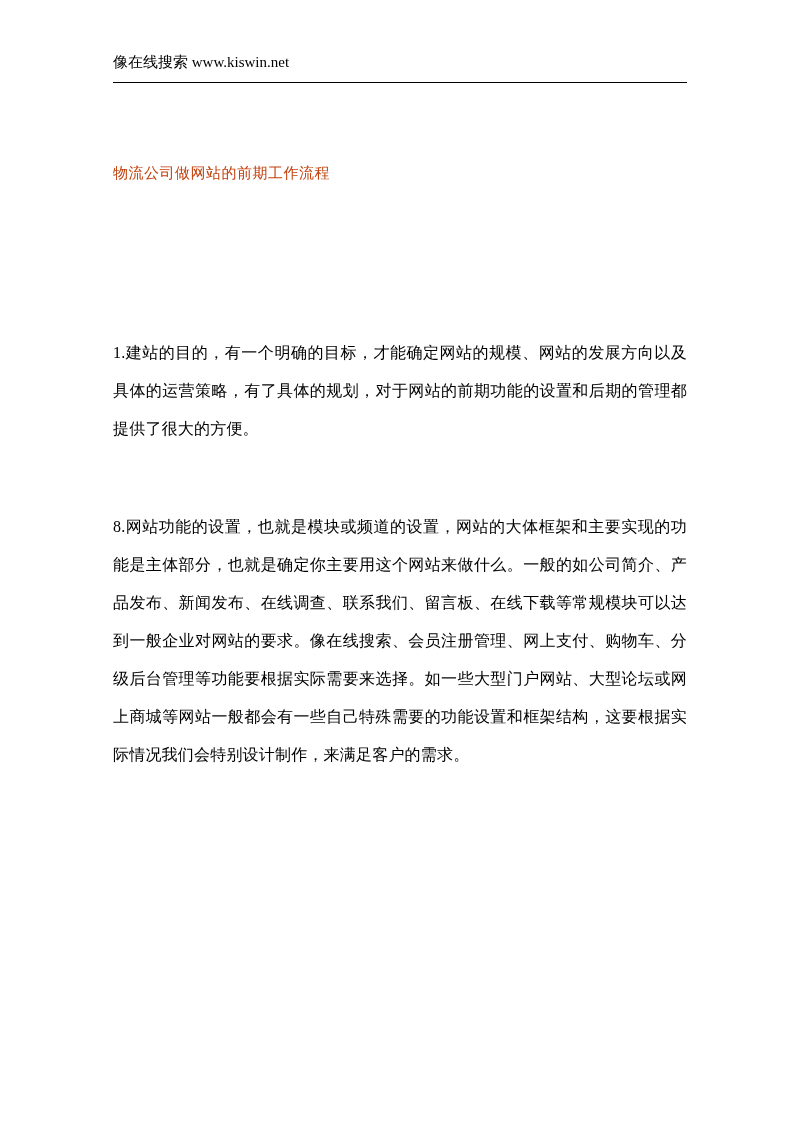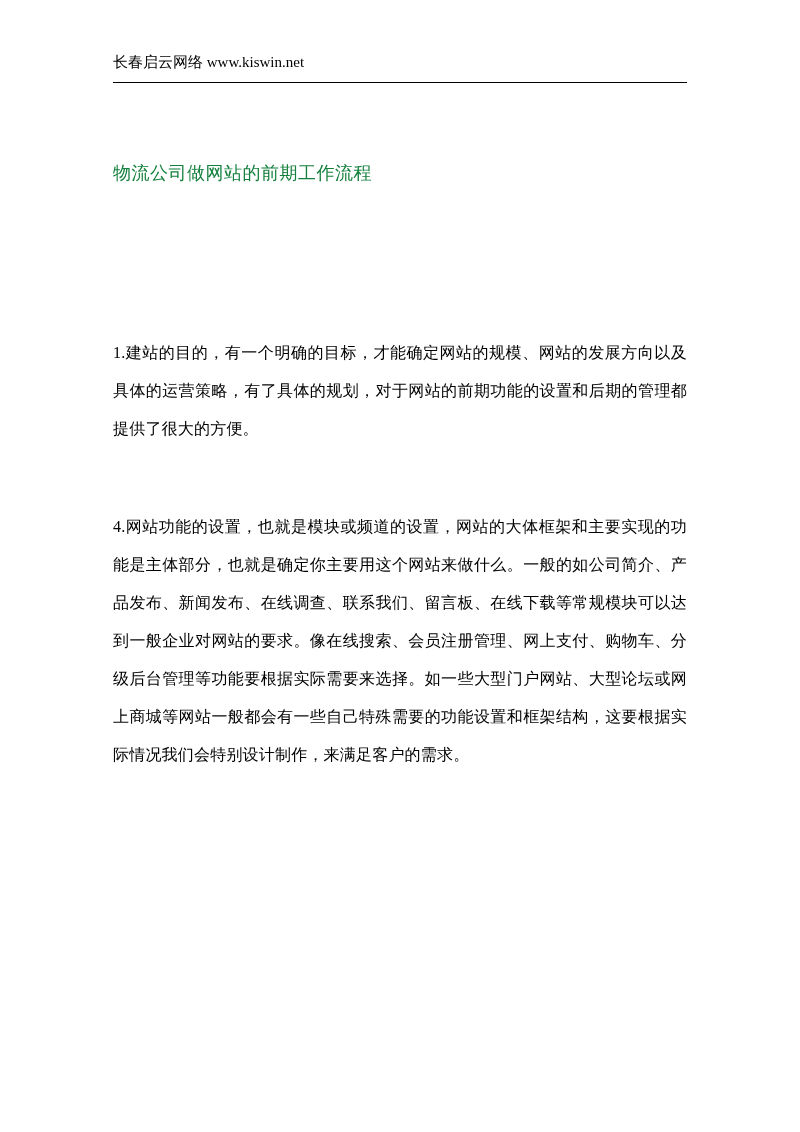--- a/index.html
+++ b/index.html
@@ -44,23 +44,23 @@
     height: 1px;
     background: #000000;
   }
   .content {
     position: absolute;
     left: 113px;
     top: 160px;
     width: 574px;
   }
   .doc-title {
-    font-size: 18px;
+    font-size: 15px;
     line-height: 26px;
-    color: #15803d;
+    color: #c2410c;
     margin: 0 0 0 0;
     font-weight: normal;
     letter-spacing: 0.5px;
   }
   .spacer-1 { height: 148px; }
   .spacer-2 { height: 60px; }
   p.para {
     font-size: 16px;
     line-height: 38px;
     margin: 0;
@@ -69,25 +69,25 @@
     letter-spacing: 0.2px;
     color: #000000;
   }
 </style>
 </head>
 <body>
 
 <div class="page">
 
   <div class="header">
-    <div class="header-text">长春启云网络 www.kiswin.net</div>
+    <div class="header-text">像在线搜索 www.kiswin.net</div>
   </div>
   <div class="header-rule"></div>
 
   <div class="content">
     <div class="doc-title">物流公司做网站的前期工作流程</div>
     <div class="spacer-1"></div>
     <p class="para">1.建站的目的，有一个明确的目标，才能确定网站的规模、网站的发展方向以及具体的运营策略，有了具体的规划，对于网站的前期功能的设置和后期的管理都提供了很大的方便。</p>
     <div class="spacer-2"></div>
-    <p class="para">4.网站功能的设置，也就是模块或频道的设置，网站的大体框架和主要实现的功能是主体部分，也就是确定你主要用这个网站来做什么。一般的如公司简介、产品发布、新闻发布、在线调查、联系我们、留言板、在线下载等常规模块可以达到一般企业对网站的要求。像在线搜索、会员注册管理、网上支付、购物车、分级后台管理等功能要根据实际需要来选择。如一些大型门户网站、大型论坛或网上商城等网站一般都会有一些自己特殊需要的功能设置和框架结构，这要根据实际情况我们会特别设计制作，来满足客户的需求。</p>
+    <p class="para">8.网站功能的设置，也就是模块或频道的设置，网站的大体框架和主要实现的功能是主体部分，也就是确定你主要用这个网站来做什么。一般的如公司简介、产品发布、新闻发布、在线调查、联系我们、留言板、在线下载等常规模块可以达到一般企业对网站的要求。像在线搜索、会员注册管理、网上支付、购物车、分级后台管理等功能要根据实际需要来选择。如一些大型门户网站、大型论坛或网上商城等网站一般都会有一些自己特殊需要的功能设置和框架结构，这要根据实际情况我们会特别设计制作，来满足客户的需求。</p>
   </div>
 
 </div>
 
 </body></html>

